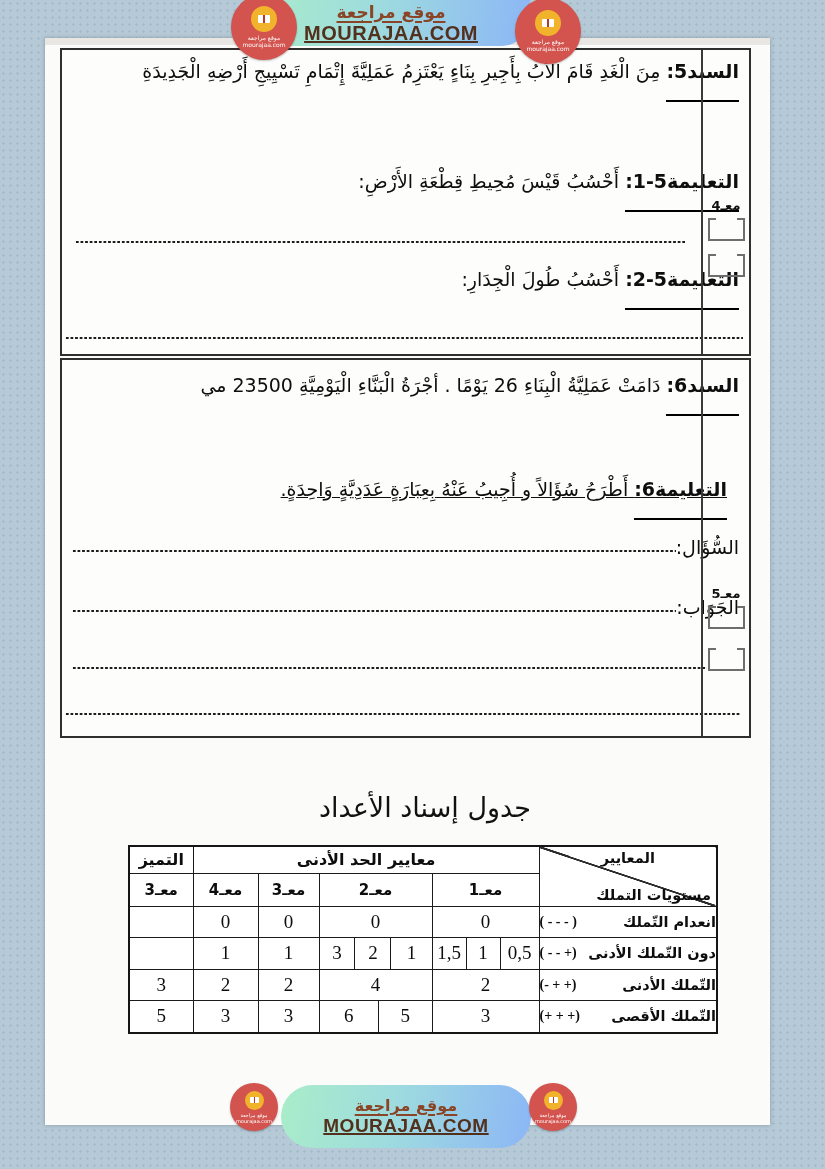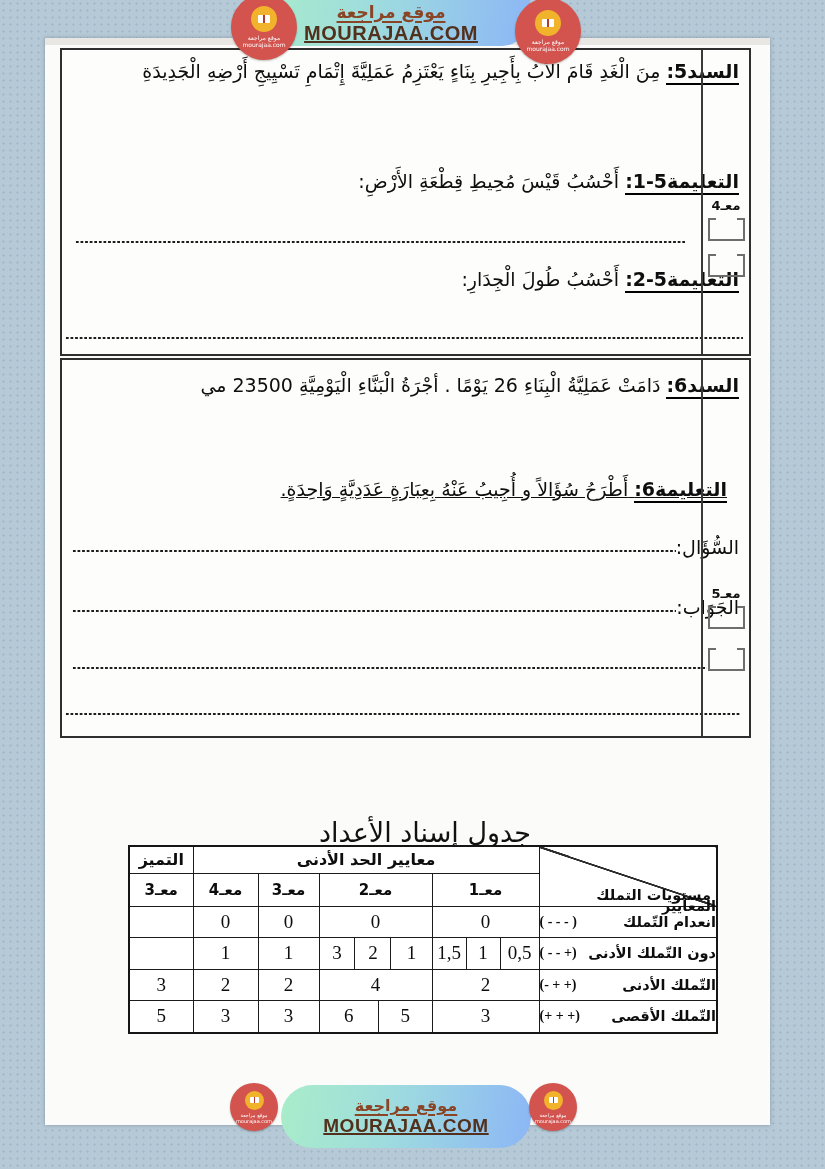--- a/index.html
+++ b/index.html
@@ -17,48 +17,48 @@
   .box5{left:15px;top:3px;width:687px;height:304px;}
   .box6{left:15px;top:313px;width:687px;height:376px;}
   .margin-col{position:absolute;top:0;bottom:0;right:0;width:46px;border-right:none;
     border-left:2px solid #3a3a3a;}
   .score-label{position:absolute;left:0;right:0;text-align:center;font-size:13px;font-weight:700;color:#111;direction:rtl;}
   .score-box{position:absolute;left:5px;width:33px;height:21px;border:2px solid #6e6e6e;border-top:none;}
   .score-box::before,.score-box::after{content:"";position:absolute;top:0;width:6px;height:2px;background:#6e6e6e;}
   .score-box::before{left:0;} .score-box::after{right:0;}
   
   .ar{position:absolute;direction:rtl;text-align:right;color:#0e0e0e;font-size:19px;line-height:1.45;white-space:nowrap;}
-  .ul{font-weight:700;border-bottom:2.5px solid #000;padding-bottom:1px;}
+  .ul{font-weight:700;border-bottom:2.5px solid #000;padding-bottom:18px;}
   .dots{position:absolute;height:4px;background-image:radial-gradient(circle,#1c1c1c 1.1px,transparent 1.4px);
     background-size:4.6px 4px;background-repeat:repeat-x;background-position:left center;}
   .qa{position:absolute;display:flex;direction:rtl;align-items:center;}
   .qa .lab{font-size:19px;color:#0e0e0e;white-space:nowrap;}
   .qa .fill{flex:1;height:4px;align-self:flex-end;margin-bottom:5px;
     background-image:radial-gradient(circle,#1c1c1c 1.1px,transparent 1.4px);
     background-size:4.6px 4px;background-repeat:repeat-x;}
   
-  .gtitle{left:270px;top:792px;width:310px;text-align:center;font-size:27px;color:#111;direction:rtl;white-space:nowrap;margin-top:25px;}
+  .gtitle{left:270px;top:792px;width:310px;text-align:center;font-size:27px;color:#111;direction:rtl;white-space:nowrap;}
   .gtable{position:absolute;left:128px;top:845px;width:588px;border-collapse:collapse;table-layout:fixed;
     background:#fff;border:2.5px solid #151515;direction:rtl;}
   .gtable th,.gtable td{border:1.5px solid #1b1b1b;padding:0;vertical-align:middle;color:#0d0d0d;}
   .hr1{height:27px;} .hr2{height:33px;} .brow{height:31px;}
   .hr1 th{font-size:16px;font-weight:700;}
   .hr2 th{font-size:15px;font-weight:700;}
   .num{font-family:"Liberation Serif",serif;font-size:19px;text-align:center;}
   .split{display:flex;height:31px;align-items:stretch;}
   .split span{flex:1;display:flex;align-items:center;justify-content:center;}
   .split span + span{border-right:1.5px solid #1b1b1b;}
   .split3 span:first-child{flex:1.15;}
   .split2 span:first-child{flex:0.9;}
   .lbl{padding:0 6px;font-size:14.5px;font-weight:600;}
   .lw{display:flex;justify-content:space-between;align-items:center;}
   .signs{font-family:"Liberation Serif",serif;font-size:14px;font-weight:700;unicode-bidi:isolate;direction:ltr;white-space:pre;}
   .corner{position:relative;background:linear-gradient(to right top,
     transparent calc(50% - 1px),#2c2c2c calc(50% - 1px),#2c2c2c calc(50% + 1px),transparent calc(50% + 1px));}
-  .corner .ct{position:absolute;top:3px;left:0;right:0;text-align:right;font-size:14.5px;font-weight:700;margin-top:48px;}
+  .corner .ct{position:absolute;top:3px;left:0;right:0;text-align:center;font-size:14.5px;font-weight:700;}
   .corner .cb{position:absolute;bottom:3px;right:5px;font-size:14.5px;font-weight:700;}
   
   .pill{position:absolute;background:linear-gradient(100deg,#a9edc9 0%,#9edbdf 45%,#8cb6f6 100%);
     display:flex;flex-direction:column;align-items:center;justify-content:center;}
   .pill.top{left:252px;top:0;width:278px;height:46px;border-radius:0 0 28px 28px;}
   .pill.bottom{left:281px;top:1085px;width:250px;height:63px;border-radius:32px;}
   .site-ar{font-weight:700;color:#8a4526;font-size:17px;direction:rtl;
     text-decoration:underline;text-decoration-thickness:2px;text-underline-offset:3px;cursor:pointer;}
   .site-url{font-family:"Liberation Sans",sans-serif;font-weight:700;color:#53301c;font-size:20px;letter-spacing:0.5px;
     text-decoration:underline;text-decoration-thickness:2px;cursor:pointer;}

